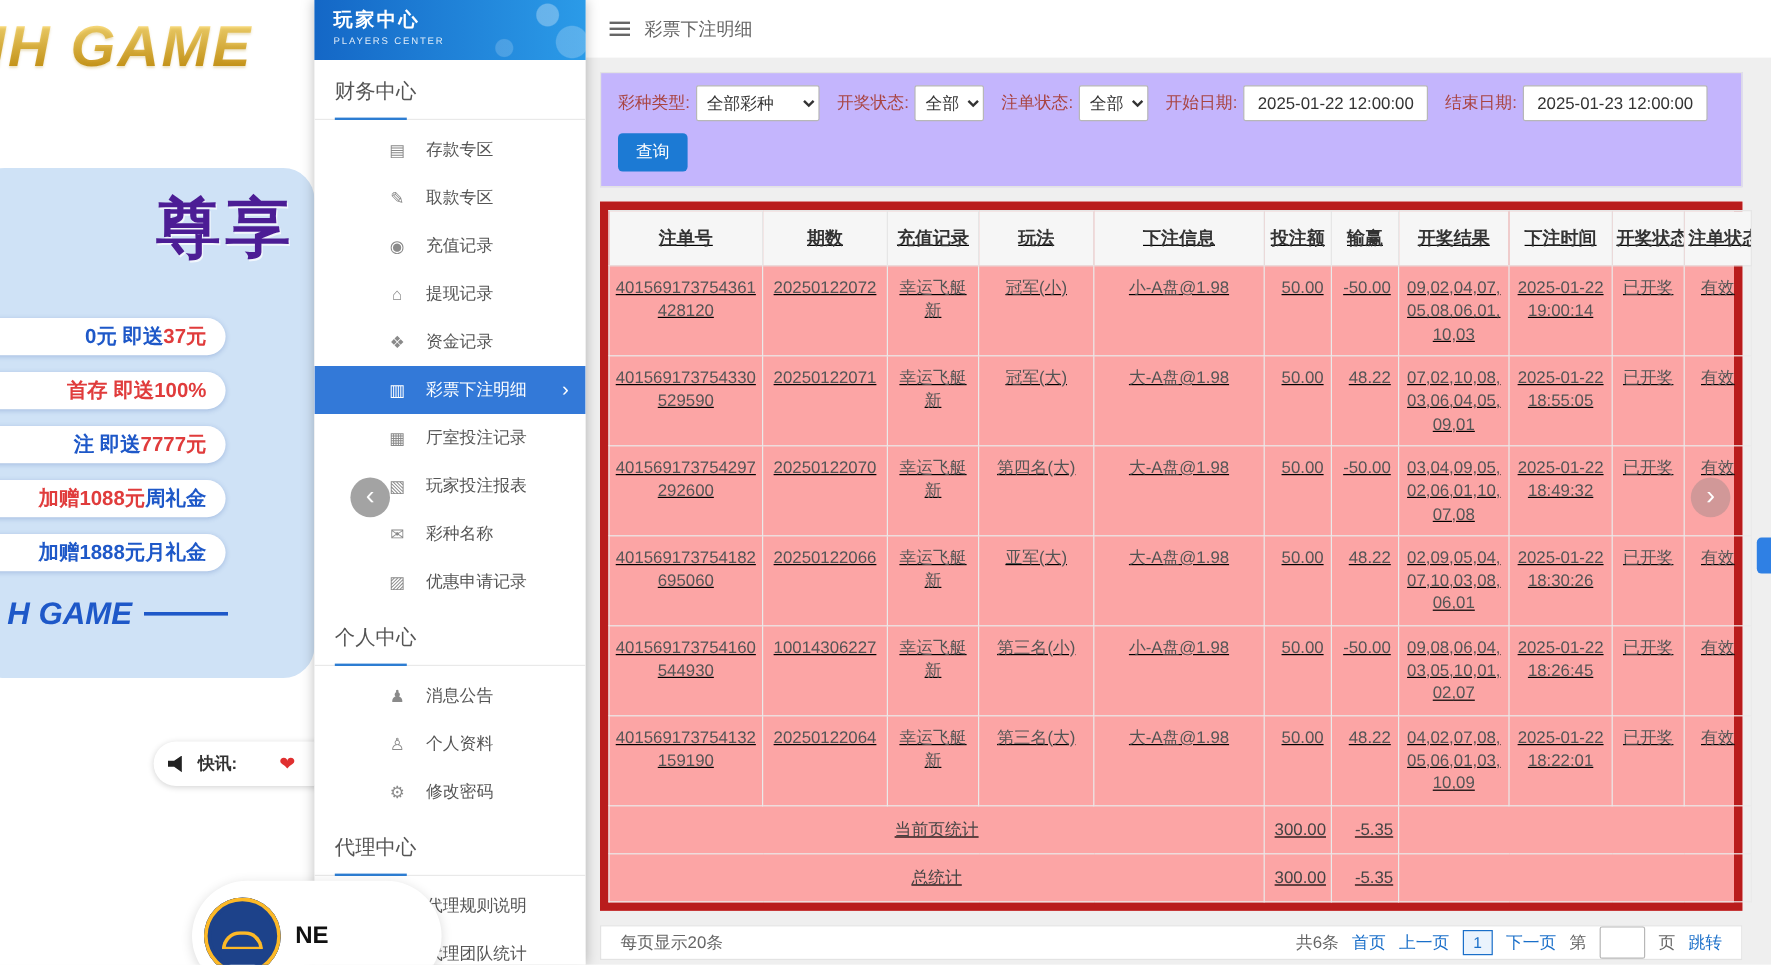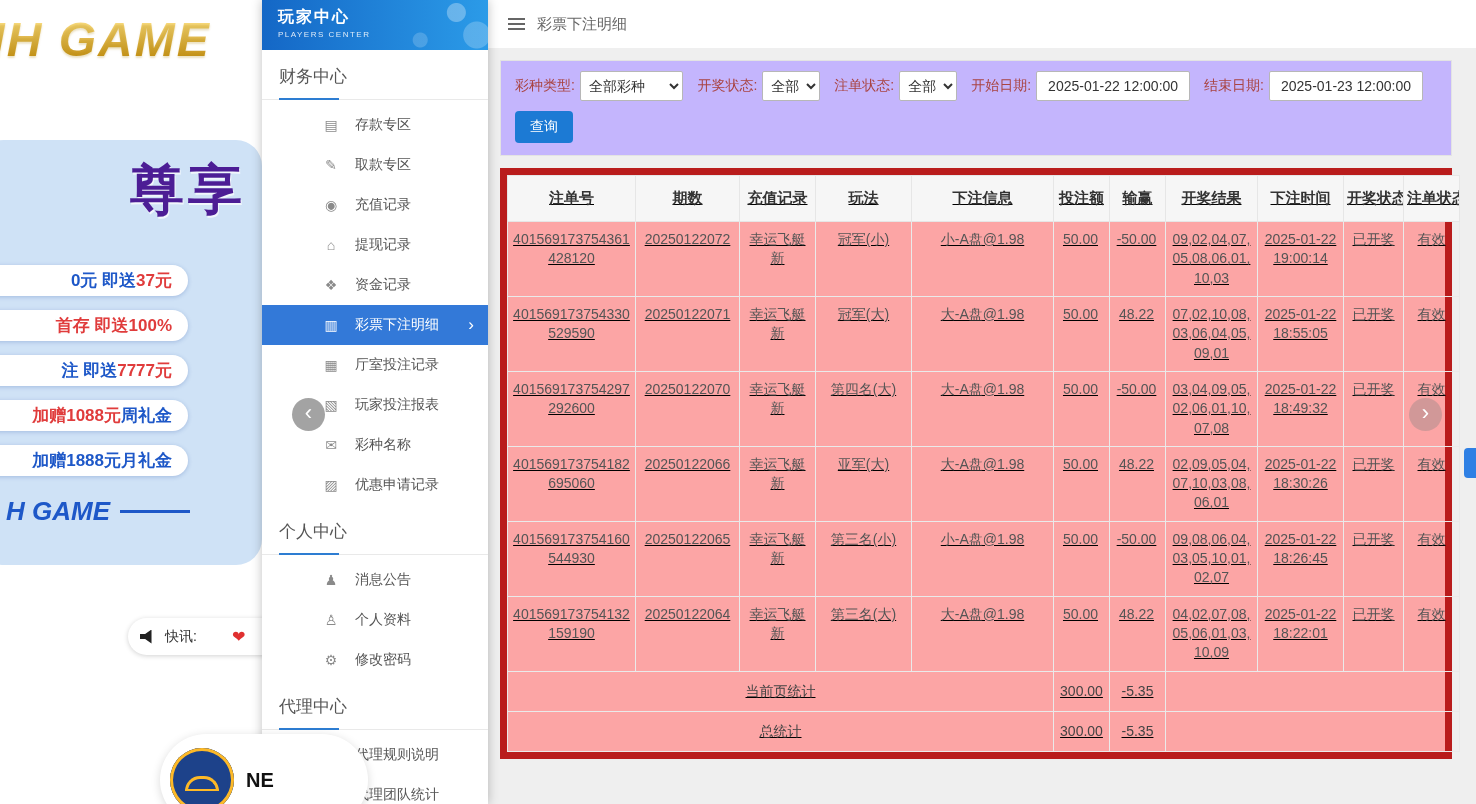--- a/index.html
+++ b/index.html
@@ -20,21 +20,21 @@
   .pill { background:#fff; border-radius:18px; height:31px; line-height:31px; padding:0 16px 0 30px; text-align:right;
           font-size:17px; font-weight:bold; box-shadow:0 1px 4px rgba(30,70,160,0.25); white-space:nowrap; }
   .p-red { color:#e03c3c; } .p-blue { color:#1e58c8; }
   .promo-footer { position:absolute; bottom:38px; left:28px; font-size:26px; font-weight:900; font-style:italic;
                   color:#1e58c8; display:flex; align-items:center; gap:10px; }
   .promo-footer .dash { display:inline-block; width:70px; height:3px; background:#1e58c8; }
   .ticker { position:absolute; top:618px; left:128px; width:180px; height:37px; background:#fff; border-radius:19px;
             box-shadow:0 1px 5px rgba(0,0,0,0.18); display:flex; align-items:center; padding:0 12px; gap:9px; }
   .speaker { width:16px; height:14px; background:#222; flex:none;
              clip-path:polygon(0 32%, 32% 32%, 72% 0, 72% 100%, 32% 68%, 0 68%); }
-  .tk-label { font-size:14px; color:#333; font-weight:normal; }
+  .tk-label { font-size:14px; color:#333; font-weight:bold; }
   .heart { color:#e03030; font-size:16px; margin-left:26px; }
 
   
   .team-card { position:absolute; left:160px; top:734px; width:208px; height:92px; background:#fff; border-radius:46px;
                box-shadow:0 2px 10px rgba(0,0,0,0.15); display:flex; align-items:center; padding-left:10px; z-index:40; }
   .team-circle { width:64px; height:64px; border-radius:50%; background:#1d428a; box-shadow:inset 0 0 0 3px #fdb927, inset 0 0 0 6px #1d428a;
                  display:flex; align-items:center; justify-content:center; flex:none; }
   .bridge { width:34px; height:15px; border:3px solid #fdb927; border-bottom:2px solid #fdb927; border-radius:16px 16px 0 0; margin-top:6px; }
   .team-text { margin-left:12px; font-size:20px; font-weight:bold; color:#111; }
 
@@ -76,21 +76,21 @@
   .f-input { width:154px; text-align:center; }
   .query-btn { margin-top:10px; background:#1c7ad4; color:#fff; border:none; border-radius:4px; padding:7px 15px;
                font-size:14px; cursor:pointer; font-family:inherit; }
 
   .table-card { margin:12px 24px 0 12px; background:#fca5a5; border:7px solid #b91c1c;text-decoration:underline; }
   table { width:100%; border-collapse:collapse; table-layout:fixed; }
   th { background:#f6f6f6; font-size:15px; color:#333; font-weight:bold; padding:13px 3px; border:1px solid #e6e6e6;
        white-space:nowrap; overflow:hidden; }
   td { font-size:14px; color:#555; padding:8px 4px; border:1px solid #eaeaea; text-align:center; vertical-align:top;
        word-break:break-all; line-height:1.38; }
-  td.num { padding-right:6px; }
+  td.num { text-align:right; padding-right:6px; }
   tr.sum-row td { border-top:1px solid #555; vertical-align:middle; padding:10px 4px; color:#444; }
 
   .pagination-card { margin:12px 24px 12px 12px; background:#fff; border:1px solid #e3e3e3; height:52px;
                      display:flex; align-items:center; justify-content:space-between; padding:0 16px; font-size:14px; color:#666; }
   .pg-right { display:flex; align-items:center; gap:11px; }
   .pg-link { color:#1a6fc9; cursor:pointer; }
   .pg-current { border:1px solid #1a6fc9; background:#eaf3fd; color:#1a6fc9; padding:2px 8px; font-size:13px; cursor:pointer; }
   .pg-input { width:38px; height:27px; border:1px solid #b7b7b7; border-radius:2px; }
   .pg-text { color:#666; }
 
@@ -315,21 +315,21 @@
               <td>大-A盘@1.98</td>
               <td class="num">50.00</td>
               <td class="num">48.22</td>
               <td>02,09,05,04,07,10,03,08,06,01</td>
               <td>2025-01-22 18:30:26</td>
               <td>已开奖</td>
               <td>有效</td>
             </tr>
             <tr>
               <td>401569173754160544930</td>
-              <td>20250122065</td>
+              <td>10014306227</td>
               <td>幸运飞艇新</td>
               <td>第三名(小)</td>
               <td>小-A盘@1.98</td>
               <td class="num">50.00</td>
               <td class="num">-50.00</td>
               <td>09,08,06,04,03,05,10,01,02,07</td>
               <td>2025-01-22 18:26:45</td>
               <td>已开奖</td>
               <td>有效</td>
             </tr>
@@ -355,20 +355,34 @@
             <tr class="sum-row">
               <td colspan="5">总统计</td>
               <td class="num">300.00</td>
               <td class="num">-5.35</td>
               <td colspan="4"></td>
             </tr>
           </tbody>
       </table>
     </div>
 
+    <div class="pagination-card">
+      <div class="pg-left">每页显示20条</div>
+      <div class="pg-right">
+        <span class="pg-text">共6条</span>
+        <span class="pg-link">首页</span>
+        <span class="pg-link">上一页</span>
+        <span class="pg-current">1</span>
+        <span class="pg-link">下一页</span>
+        <span class="pg-text">第</span>
+        <input class="pg-input" style="">
+        <span class="pg-text">页</span>
+        <span class="pg-link">跳转</span>
+      </div>
+    </div>
 
     <div class="arrow-right">›</div>
   </div>
 
   <div class="arrow-left">‹</div>
   <div class="team-card">
     <div class="team-circle">
         <div class="bridge"></div>
       </div>
     <div class="team-text">NE</div>

